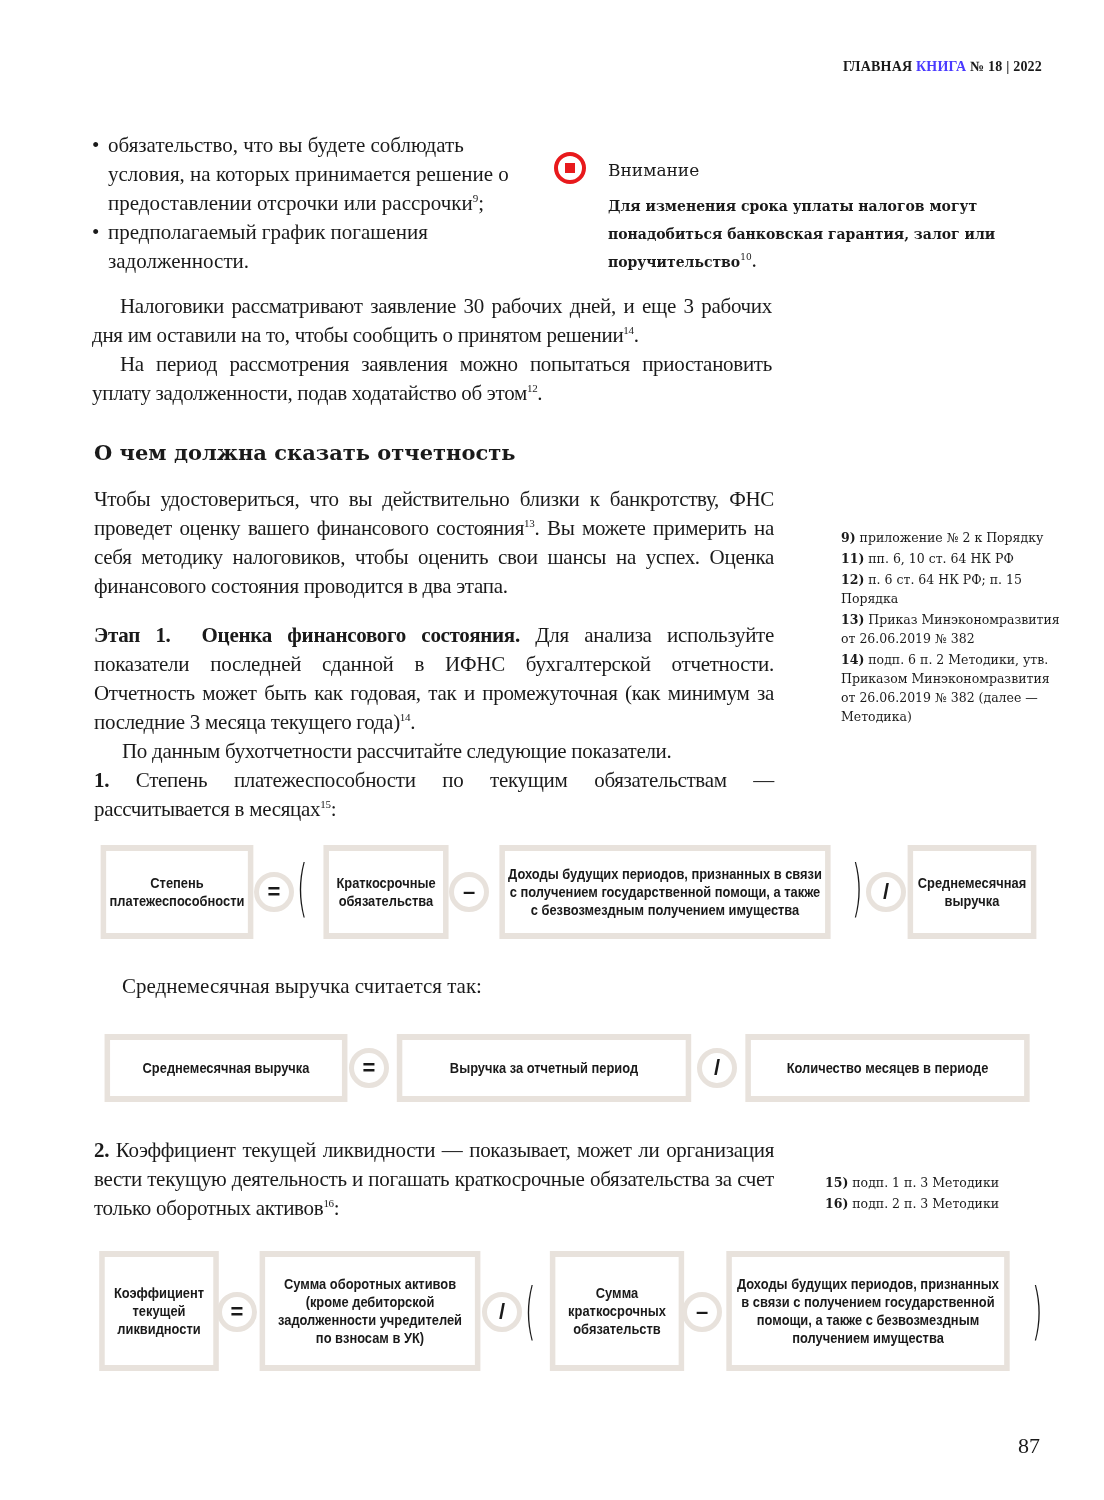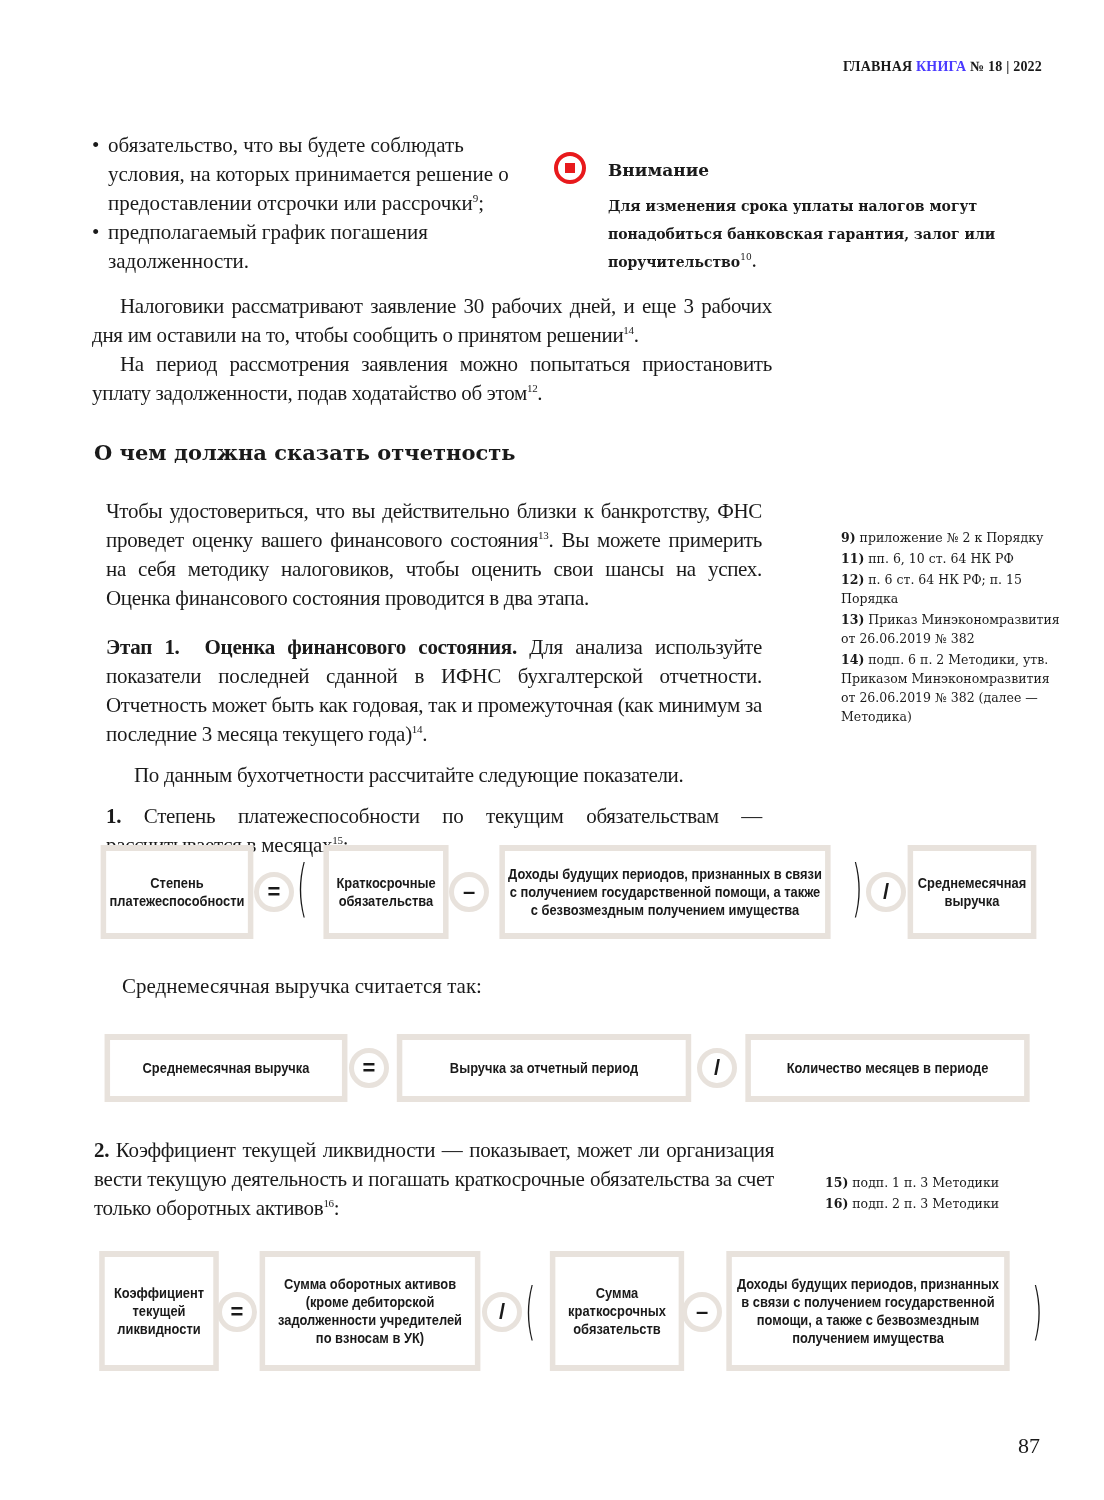--- a/index.html
+++ b/index.html
@@ -12,28 +12,28 @@
     .cond { font-family: "Liberation Serif", serif; font-size: 21px; line-height: 29px; letter-spacing: -0.3px; }
     sup { font-size: 11px; line-height: 0; vertical-align: 8px; }
     .bullets { left: 92px; top: 131px; width: 430px; margin: 0; padding: 0; list-style: none; }
     .bullets li { position: relative; padding-left: 16px; }
     .bullets li .dot { position: absolute; left: 0; top: 0; }
     .indent { text-indent: 28px; }
     .p1 { left: 92px; top: 292px; width: 680px; text-align: justify; }
     .p1 p { margin: 0; }
     .h2 { left: 94px; top: 440px; font-family: "DejaVu Serif", serif; font-weight: bold; font-size: 21px; }
     .p2 { left: 94px; top: 485px; width: 680px; text-align: justify; }
-    .p2 p, .p3 p { margin: 12px; }
+    .p2 p, .p3 p { margin: 0; }
     .p3 { left: 94px; top: 621px; width: 680px; text-align: justify; }
     .etap { font-weight: bold; }
     .b { font-weight: bold; }
     .attn { left: 554px; top: 152px; width: 460px; }
     .attn-icon { position: absolute; left: 0; top: 0; width: 32px; height: 32px; border: 4px solid #e8191c; border-radius: 50%; box-sizing: border-box; }
     .attn-icon::after { content: ""; position: absolute; left: 7px; top: 7px; width: 10px; height: 10px; background: #e8191c; }
-    .attn-title { position: absolute; left: 54px; top: 8px; font-family: "DejaVu Serif", serif; font-weight: bold; font-size: 17px; }
+    .attn-title { position: absolute; left: 54px; top: 8px; font-family: "DejaVu Serif", serif; font-weight: normal; font-size: 17px; }
     .attn-text { position: absolute; left: 54px; top: 40px; width: 410px; font-family: "DejaVu Serif", serif; font-weight: bold; font-size: 14px; line-height: 28px; }
     .attn-text sup { font-size: 9px; vertical-align: 7px; font-weight: normal; }
     .notes { left: 825px; width: 225px; font-family: "DejaVu Serif", serif; font-size: 12.5px; line-height: 19px; color: #1a1a1a; }
     .notes .note { margin-bottom: 2px; }
     .notes .num { font-weight: bold; }
     .notes1 { top: 528px; margin-left: 16px; }
     .notes2 { top: 1173px; }
     .fbox { position: absolute; border: 6px solid #e8e2dc; background: #fff; box-sizing: border-box; display: flex; align-items: center; justify-content: center; text-align: center;
       font-family: "Liberation Sans", sans-serif; font-weight: bold; font-size: 14px; line-height: 18px; transform: scaleX(0.92); }
     .fbox span { display: block; }

